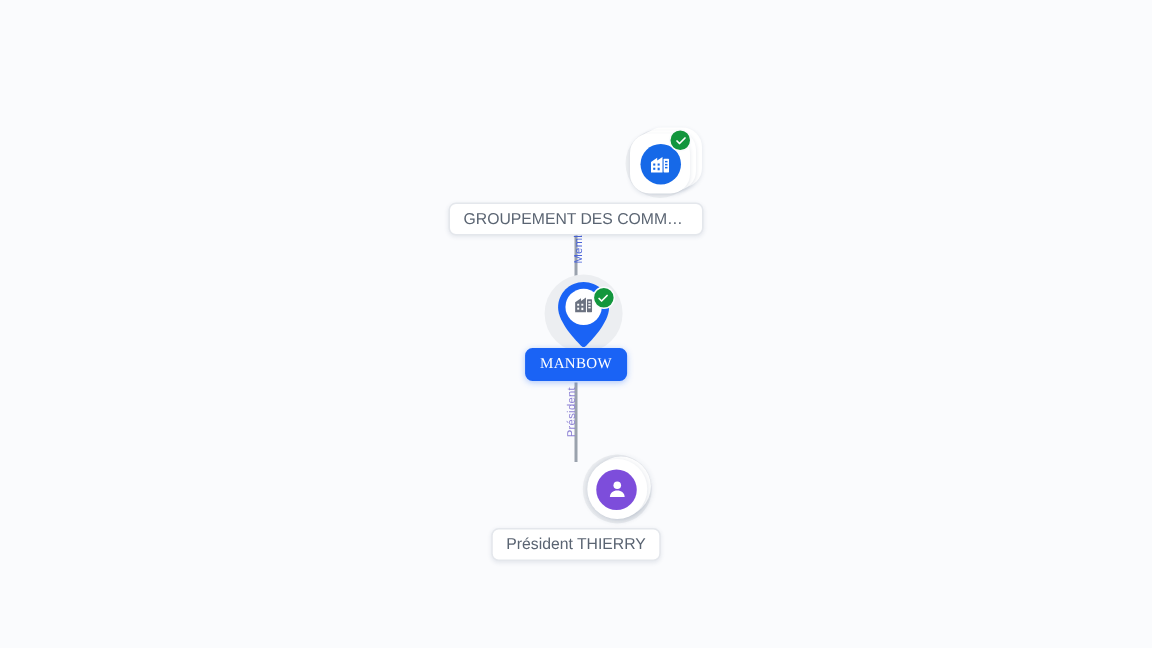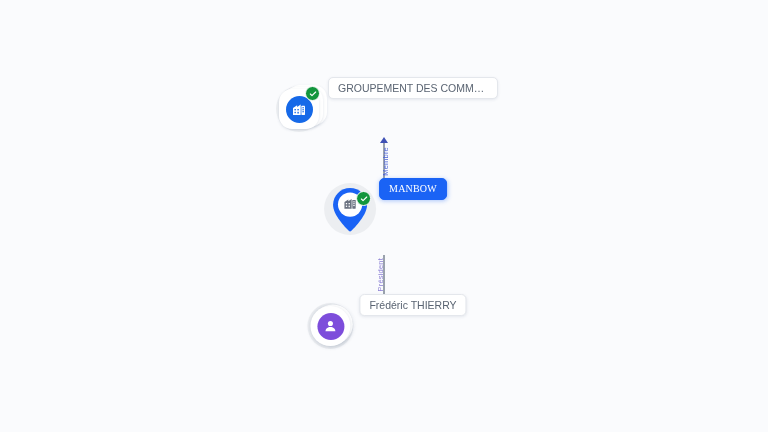--- a/index.html
+++ b/index.html
@@ -66,21 +66,22 @@
     top: 258px;
     left: 376px;
     color: #8b7fd4;
     transform: rotate(180deg);
   }
 
   
   .node {
     position: absolute;
     display: flex;
-    align-items: flex-start;
+    flex-direction: column;
+    align-items: flex-end;
   }
 
   .node-art {
     position: relative;
     width: 58px;
     height: 58px;
     display: flex;
     align-items: center;
     justify-content: center;
   }
@@ -268,16 +269,16 @@
       <div class="halo" style="width:46px;height:46px;"></div>
       <div class="person-card behind-a"></div>
       <div class="person-card"></div>
       <div class="disc disc-person" style="z-index:4;">
         <svg width="16" height="16" viewBox="0 0 24 24" aria-hidden="true">
           <circle cx="12" cy="8.3" r="3.8" fill="#ffffff"></circle>
           <path d="M4.6 20c0-4.1 3.3-6.6 7.4-6.6s7.4 2.5 7.4 6.6z" fill="#ffffff"></path>
         </svg>
       </div>
     </div>
-    <div class="node-label label-plain">Frédéric THIERRY</div>
+    <div class="node-label label-plain">Président THIERRY</div>
   </div>
 
 </div>
 
 </body></html>

